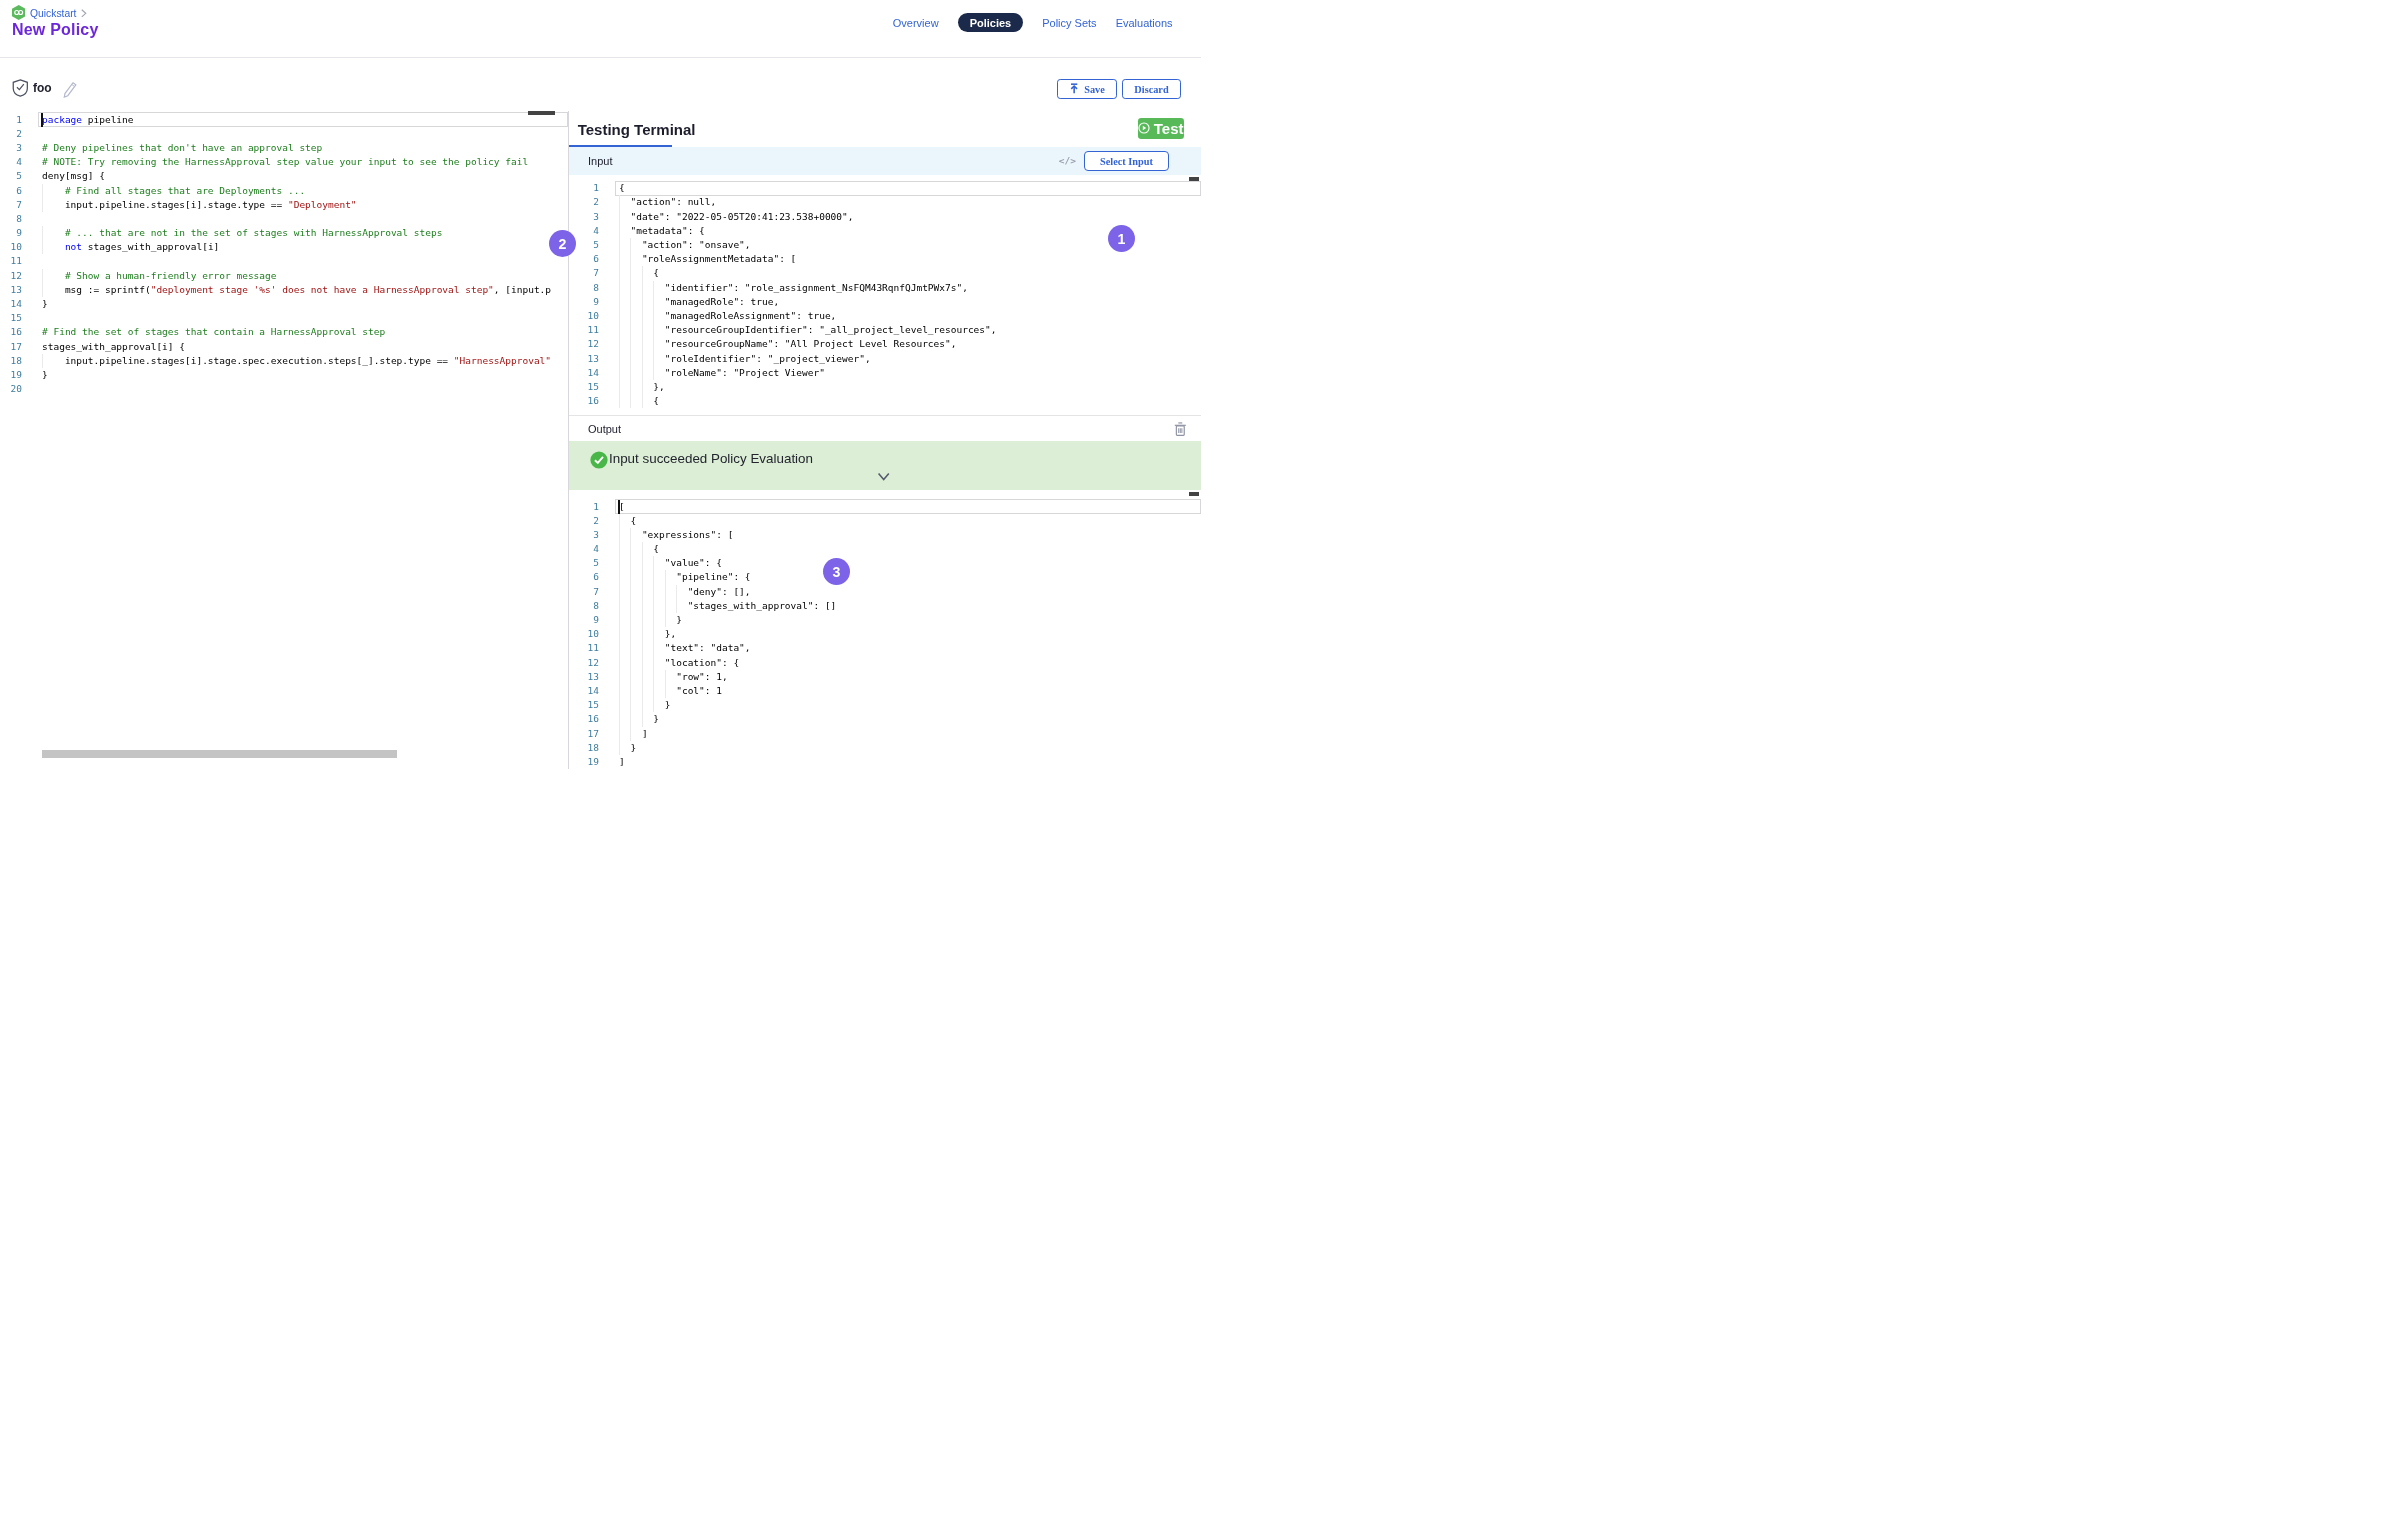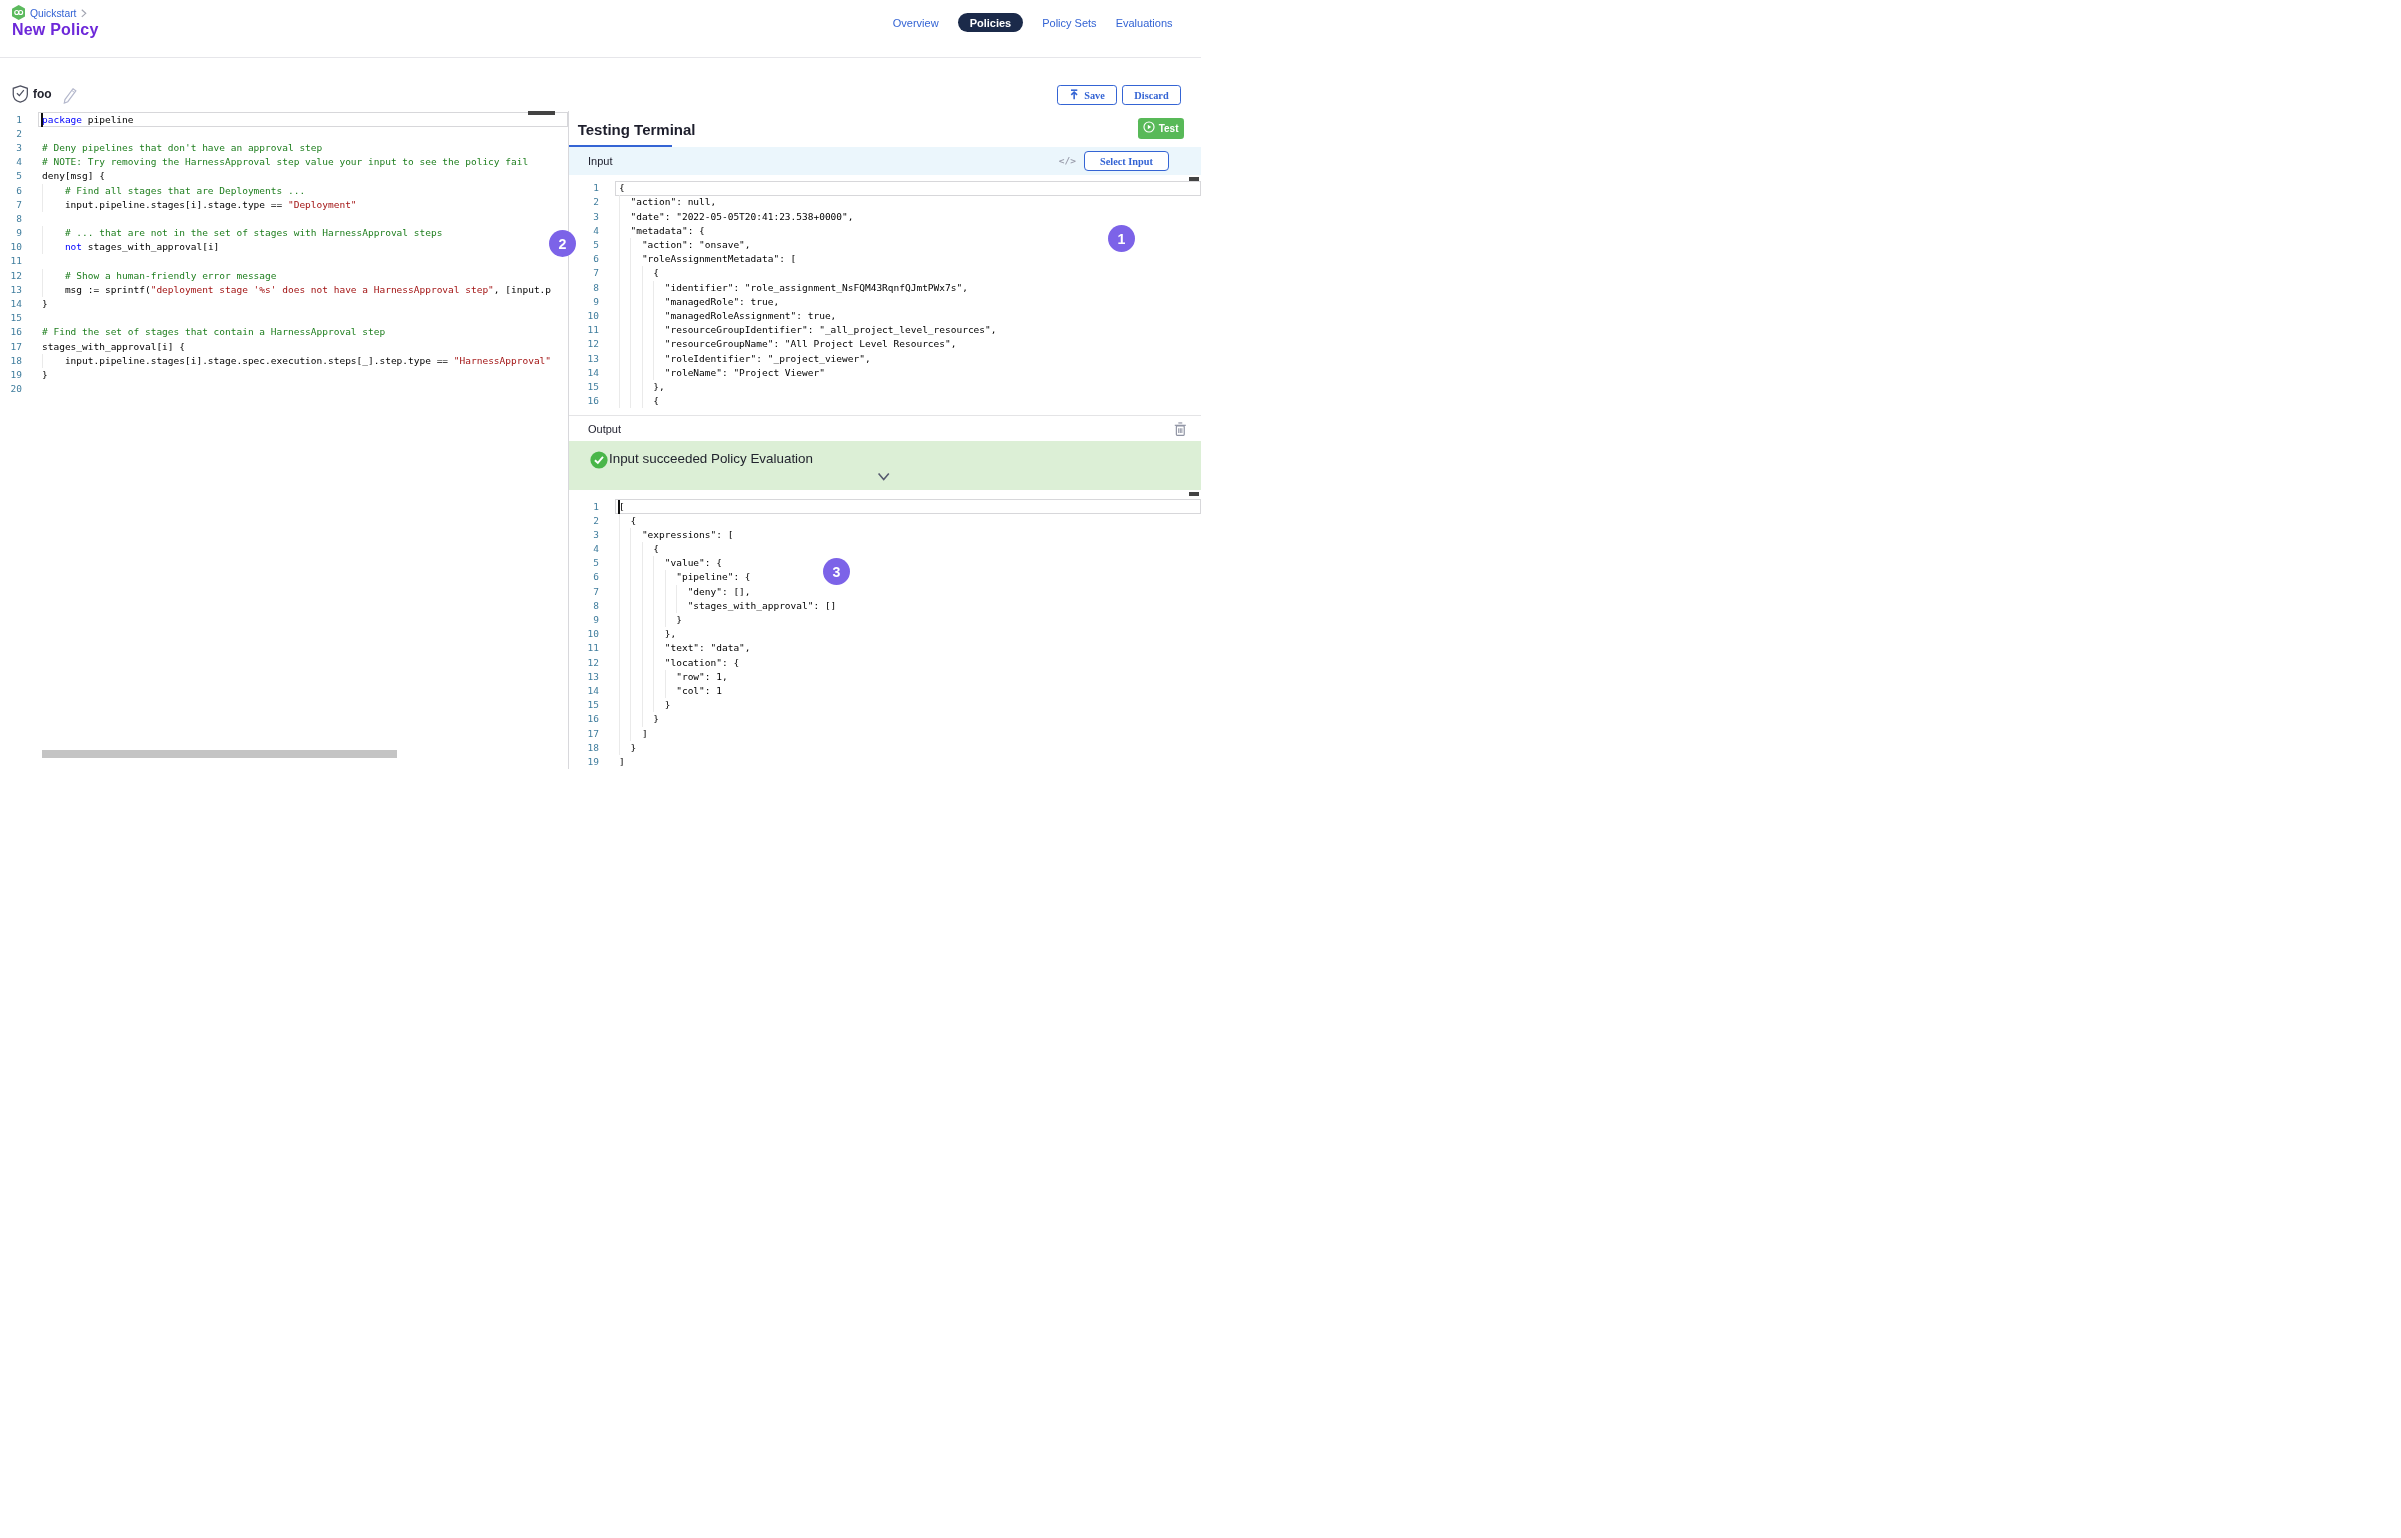--- a/index.html
+++ b/index.html
@@ -13,21 +13,21 @@
   
   .topbar { position:absolute; left:0; top:0; width:1201px; height:58px; border-bottom:0.8px solid #e6e6ea; background:#fff; }
   .crumbrow { position:absolute; left:12px; top:4.7px; display:flex; align-items:center; gap:4.7px; }
   .crumb { font-size:10.3px; color:var(--accent); text-decoration:none; cursor:pointer; }
   .title { position:absolute; left:12px; top:21.3px; font-size:16px; font-weight:700; color:#6d28d9; letter-spacing:0.2px; }
   .topnav { position:absolute; right:28.5px; top:13.4px; display:flex; align-items:center; gap:19px; font-size:11px; }
   .navitem { color:var(--accent); cursor:pointer; }
   .navitem.pill { background:var(--navy); color:#fff; font-weight:600; padding:3.2px 12px; border-radius:10.3px; }
 
   
-  .toolbar { position:absolute; left:0; top:72px; width:1201px; height:51px; border-bottom:0.8px solid #e2e2e6; background:#fff; }
+  .toolbar { position:absolute; left:0; top:66px; width:1201px; height:51px; border-bottom:0.8px solid #e2e2e6; background:#fff; }
   .policyname { position:absolute; left:33px; top:15px; font-size:12px; font-weight:700; color:#22232e; }
   .btn { display:flex; align-items:center; justify-content:center; gap:4.7px; border:0.8px solid var(--accent); color:var(--accent); background:#fff; border-radius:3.2px; font-size:10.3px; font-weight:600; font-family:Liberation Serif, serif; cursor:pointer; }
   .savebtn { position:absolute; left:1057px; top:13.4px; width:60px; height:20px; }
   .discardbtn { position:absolute; left:1122px; top:13.4px; width:59px; height:20px; }
 
   
   .workspace { position:absolute; left:0; top:111px; width:1201px; height:658px; }
   .vdivider { position:absolute; left:568px; top:0; width:0.8px; height:658px; background:#d8d8dc; }
 
   
@@ -49,21 +49,21 @@
   .pane-left .cursor { left:41px; top:1.6px; }
   .hscroll { position:absolute; left:42px; top:639px; width:355px; height:8px; background:#c4c4c4; }
   .thumb-left { left:528px; top:0; width:27px; height:4px; }
 
   
   .pane-right { position:absolute; left:569px; top:0; width:632px; height:658px; background:#fff; }
   .tabs { position:absolute; left:0; top:0; width:100%; height:36px; display:flex; align-items:center; gap:27px; padding-left:8.7px; }
   .tab1 { font-size:15px; font-weight:700; color:#1d1e2c; cursor:pointer; }
   .tab2 { font-size:11px; color:#6d7086; cursor:pointer;margin-top:44px; }
   .tabline { position:absolute; left:0; bottom:0; width:103px; height:2.4px; background:var(--accent); }
-  .testbtn { position:absolute; right:17.4px; top:7.1px; width:46px; height:20.6px; background:var(--green); border:none; border-radius:3.2px; color:#fff; font-size:10px; font-weight:700; display:flex; align-items:center; justify-content:center; gap:4px; cursor:pointer; font-family:"Liberation Sans",sans-serif; }
+  .testbtn { position:absolute; right:17.4px; top:7.1px; width:46px; height:20.6px; background:var(--green); border:none; border-radius:3.2px; color:#fff; font-size:15px; font-weight:700; display:flex; align-items:center; justify-content:center; gap:4px; cursor:pointer; font-family:"Liberation Sans",sans-serif; }
 
   .inputhead { position:absolute; left:0; top:36px; width:100%; height:28.5px; background:var(--light_blue); display:flex; align-items:center; padding-left:19px; font-size:11px; color:#1d1e2c; }
   .codeicon { position:absolute; right:125px; top:8px; color:#9a9dab; font:600 9.5px "DejaVu Sans Mono", monospace; cursor:pointer; }
   .selectbtn { position:absolute; right:32px; top:4px; width:85px; height:20px; border-radius:4px; }
 
   .inputcode { position:absolute; left:0; top:64px; width:100%; height:240px; background:#fff; overflow:hidden; }
   .inputcode .codelines { position:absolute; left:0; right:0; top:6.3px; }
   .pane-right .lnum { width:30px; }
   .inputcode .curline { left:46px; top:5.5px; }
   .thumb-in { right:1.6px; top:2.4px; width:10.3px; height:4px; }

